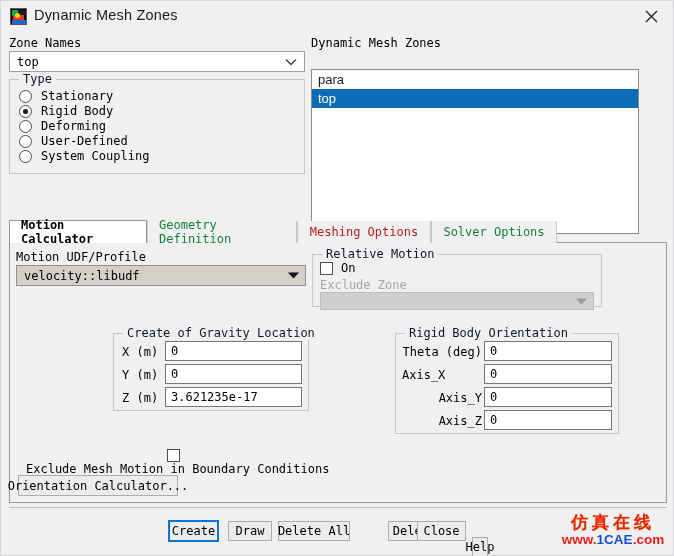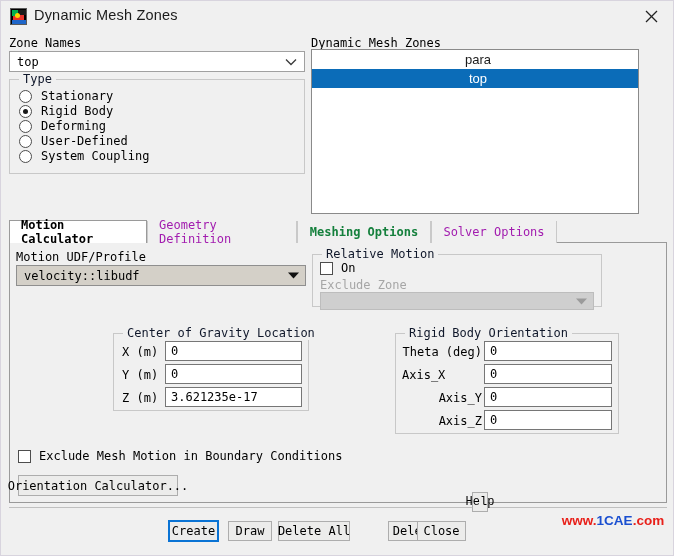--- a/index.html
+++ b/index.html
@@ -79,22 +79,22 @@
 
   
   .tabstrip{position:absolute;left:8px;top:220px;width:658px;height:22px;}
   .tabline{position:absolute;left:0;top:21px;width:658px;height:1px;background:#9a9a9a;}
   .tab{position:absolute;top:0;height:22px;box-sizing:border-box;
       display:flex;align-items:center;justify-content:center;padding:0 11px;
       font-family:"DejaVu Sans Mono","Liberation Mono",monospace;font-size:12px;
       border-left:1px solid #c9c9c9;border-right:1px solid #c9c9c9;cursor:default;}
   .tab.active{background:#fff;color:#000;font-weight:bold;border-top:1px solid #9a9a9a;
       border-left:1px solid #9a9a9a;border-right:1px solid #9a9a9a;height:23px;z-index:3;}
-  .tab.on{color:#15803d;font-weight:bold;background:#f0f0f0;}
-  .tab.off{color:#a21caf;background:#f0f0f0;}
+  .tab.on{color:#b91c1c;font-weight:normal;background:#f0f0f0;}
+  .tab.off{color:#15803d;background:#f0f0f0;}
 
   .tabpanel{position:absolute;left:8px;top:242px;width:658px;height:260px;
       background:#f0f0f0;border:1px solid #9a9a9a;border-top:none;box-sizing:border-box;padding-left:15px;}
 
   .sep{position:absolute;left:8px;top:506px;width:658px;height:1px;background:#c0c0c0;}
 
   
   .wm-mid{position:absolute;left:232px;top:252px;width:232px;height:52px;
       font-family:"Liberation Sans",sans-serif;font-weight:bold;font-size:44px;
       color:rgba(120,120,120,.10);letter-spacing:1px;line-height:52px;
@@ -161,21 +161,21 @@
       <span class="rl lbl">User-Defined</span>
     </div>
     <div class="radio" style="left:9px;top:69px;">
       <span class="dot"></span>
       <span class="rl lbl">System Coupling</span>
     </div>
   </div>
 
   <div class="lbl" style="position:absolute;left:310px;top:35px;">Dynamic Mesh Zones</div>
 
-  <div class="listbox" style="position:absolute;left:310px;top:48px;width:328px;height:165px;text-align:center;">
+  <div class="listbox" style="position:absolute;left:310px;top:68px;width:328px;height:165px;">
     <div class="item">para</div>
     <div class="item sel">top</div>
   </div>
 
   <div class="tabstrip">
     <div class="tabline"></div>
     <div class="tab active" style="left:0px;width:138px;top:-1px;">Motion Calculator</div>
     <div class="tab off" style="left:138px;width:150px;">Geometry Definition</div>
     <div class="tab on" style="left:288px;width:134px;">Meshing Options</div>
     <div class="tab off" style="left:422px;width:126px;">Solver Options</div>
@@ -209,21 +209,21 @@
         <div class="txt" style="color:#9a9a9a;"></div>
         <div class="arr">
           <svg width="11" height="7" viewBox="0 0 11 7" aria-hidden="true">
             <polygon points="0,0.5 11,0.5 5.5,6.5" fill="#9b9b9b"></polygon>
           </svg>
         </div>
       </div>
     </div>
 
     <div class="group" style="left:103px;top:90px;width:196px;height:78px;">
-      <div class="gtitle">Center of Gravity Location</div>
+      <div class="gtitle">Create of Gravity Location</div>
 
       <div class="lbl" style="position:absolute;left:8px;top:11px;width:48px;text-align:left;">X (m)</div>
       <div class="field" style="position:absolute;left:51px;top:7px;width:137px;height:20px;">0</div>
 
       <div class="lbl" style="position:absolute;left:8px;top:34px;width:48px;">Y (m)</div>
       <div class="field" style="position:absolute;left:51px;top:30px;width:137px;height:20px;">0</div>
 
       <div class="lbl" style="position:absolute;left:8px;top:57px;width:48px;">Z (m)</div>
       <div class="field" style="position:absolute;left:51px;top:53px;width:137px;height:20px;">3.621235e-17</div>
     </div>
@@ -237,35 +237,36 @@
       <div class="lbl" style="position:absolute;left:6px;top:34px;width:80px;text-align:left;">Axis_X</div>
       <div class="field" style="position:absolute;left:88px;top:30px;width:128px;height:20px;">0</div>
 
       <div class="lbl" style="position:absolute;left:6px;top:57px;width:80px;text-align:right;">Axis_Y</div>
       <div class="field" style="position:absolute;left:88px;top:53px;width:128px;height:20px;">0</div>
 
       <div class="lbl" style="position:absolute;left:6px;top:80px;width:80px;text-align:right;">Axis_Z</div>
       <div class="field" style="position:absolute;left:88px;top:76px;width:128px;height:20px;">0</div>
     </div>
 
-    <div class="chk" style="left:8px;top:206px;">
+    <div class="chk" style="left:8px;top:206px;flex-direction:column;">
       <span class="box"></span>
       <span class="cl lbl">Exclude Mesh Motion in Boundary Conditions</span>
     </div>
 
     <div class="btn" style="position:absolute;left:8px;top:232px;width:160px;height:21px;">Orientation Calculator...</div>
   </div>
 
   <div class="sep"></div>
 
   <div class="btn focus" style="position:absolute;left:167px;top:519px;width:51px;height:22px;">Create</div>
   <div class="btn" style="position:absolute;left:227px;top:520px;width:44px;height:20px;">Draw</div>
   <div class="btn" style="position:absolute;left:277px;top:520px;width:72px;height:20px;">Delete All</div>
   <div class="btn" style="position:absolute;left:356px;top:520px;width:53px;height:20px;margin-left:31px;">Delete</div>
   <div class="btn" style="position:absolute;left:416px;top:520px;width:49px;height:20px;">Close</div>
-  <div class="btn" style="position:absolute;left:471px;top:491px;width:16px;height:20px;font-family:Liberation Mono, monospace;">Help</div>
+  <div class="btn" style="position:absolute;left:471px;top:536px;width:16px;height:20px;">Help</div>
 
 
   <div class="wm-br">
+    <div class="cn">仿真在线</div>
     <div class="en"><span>www.</span><span class="b">1CAE</span><span>.com</span></div>
   </div>
 
 </div>
 
 </body></html>

